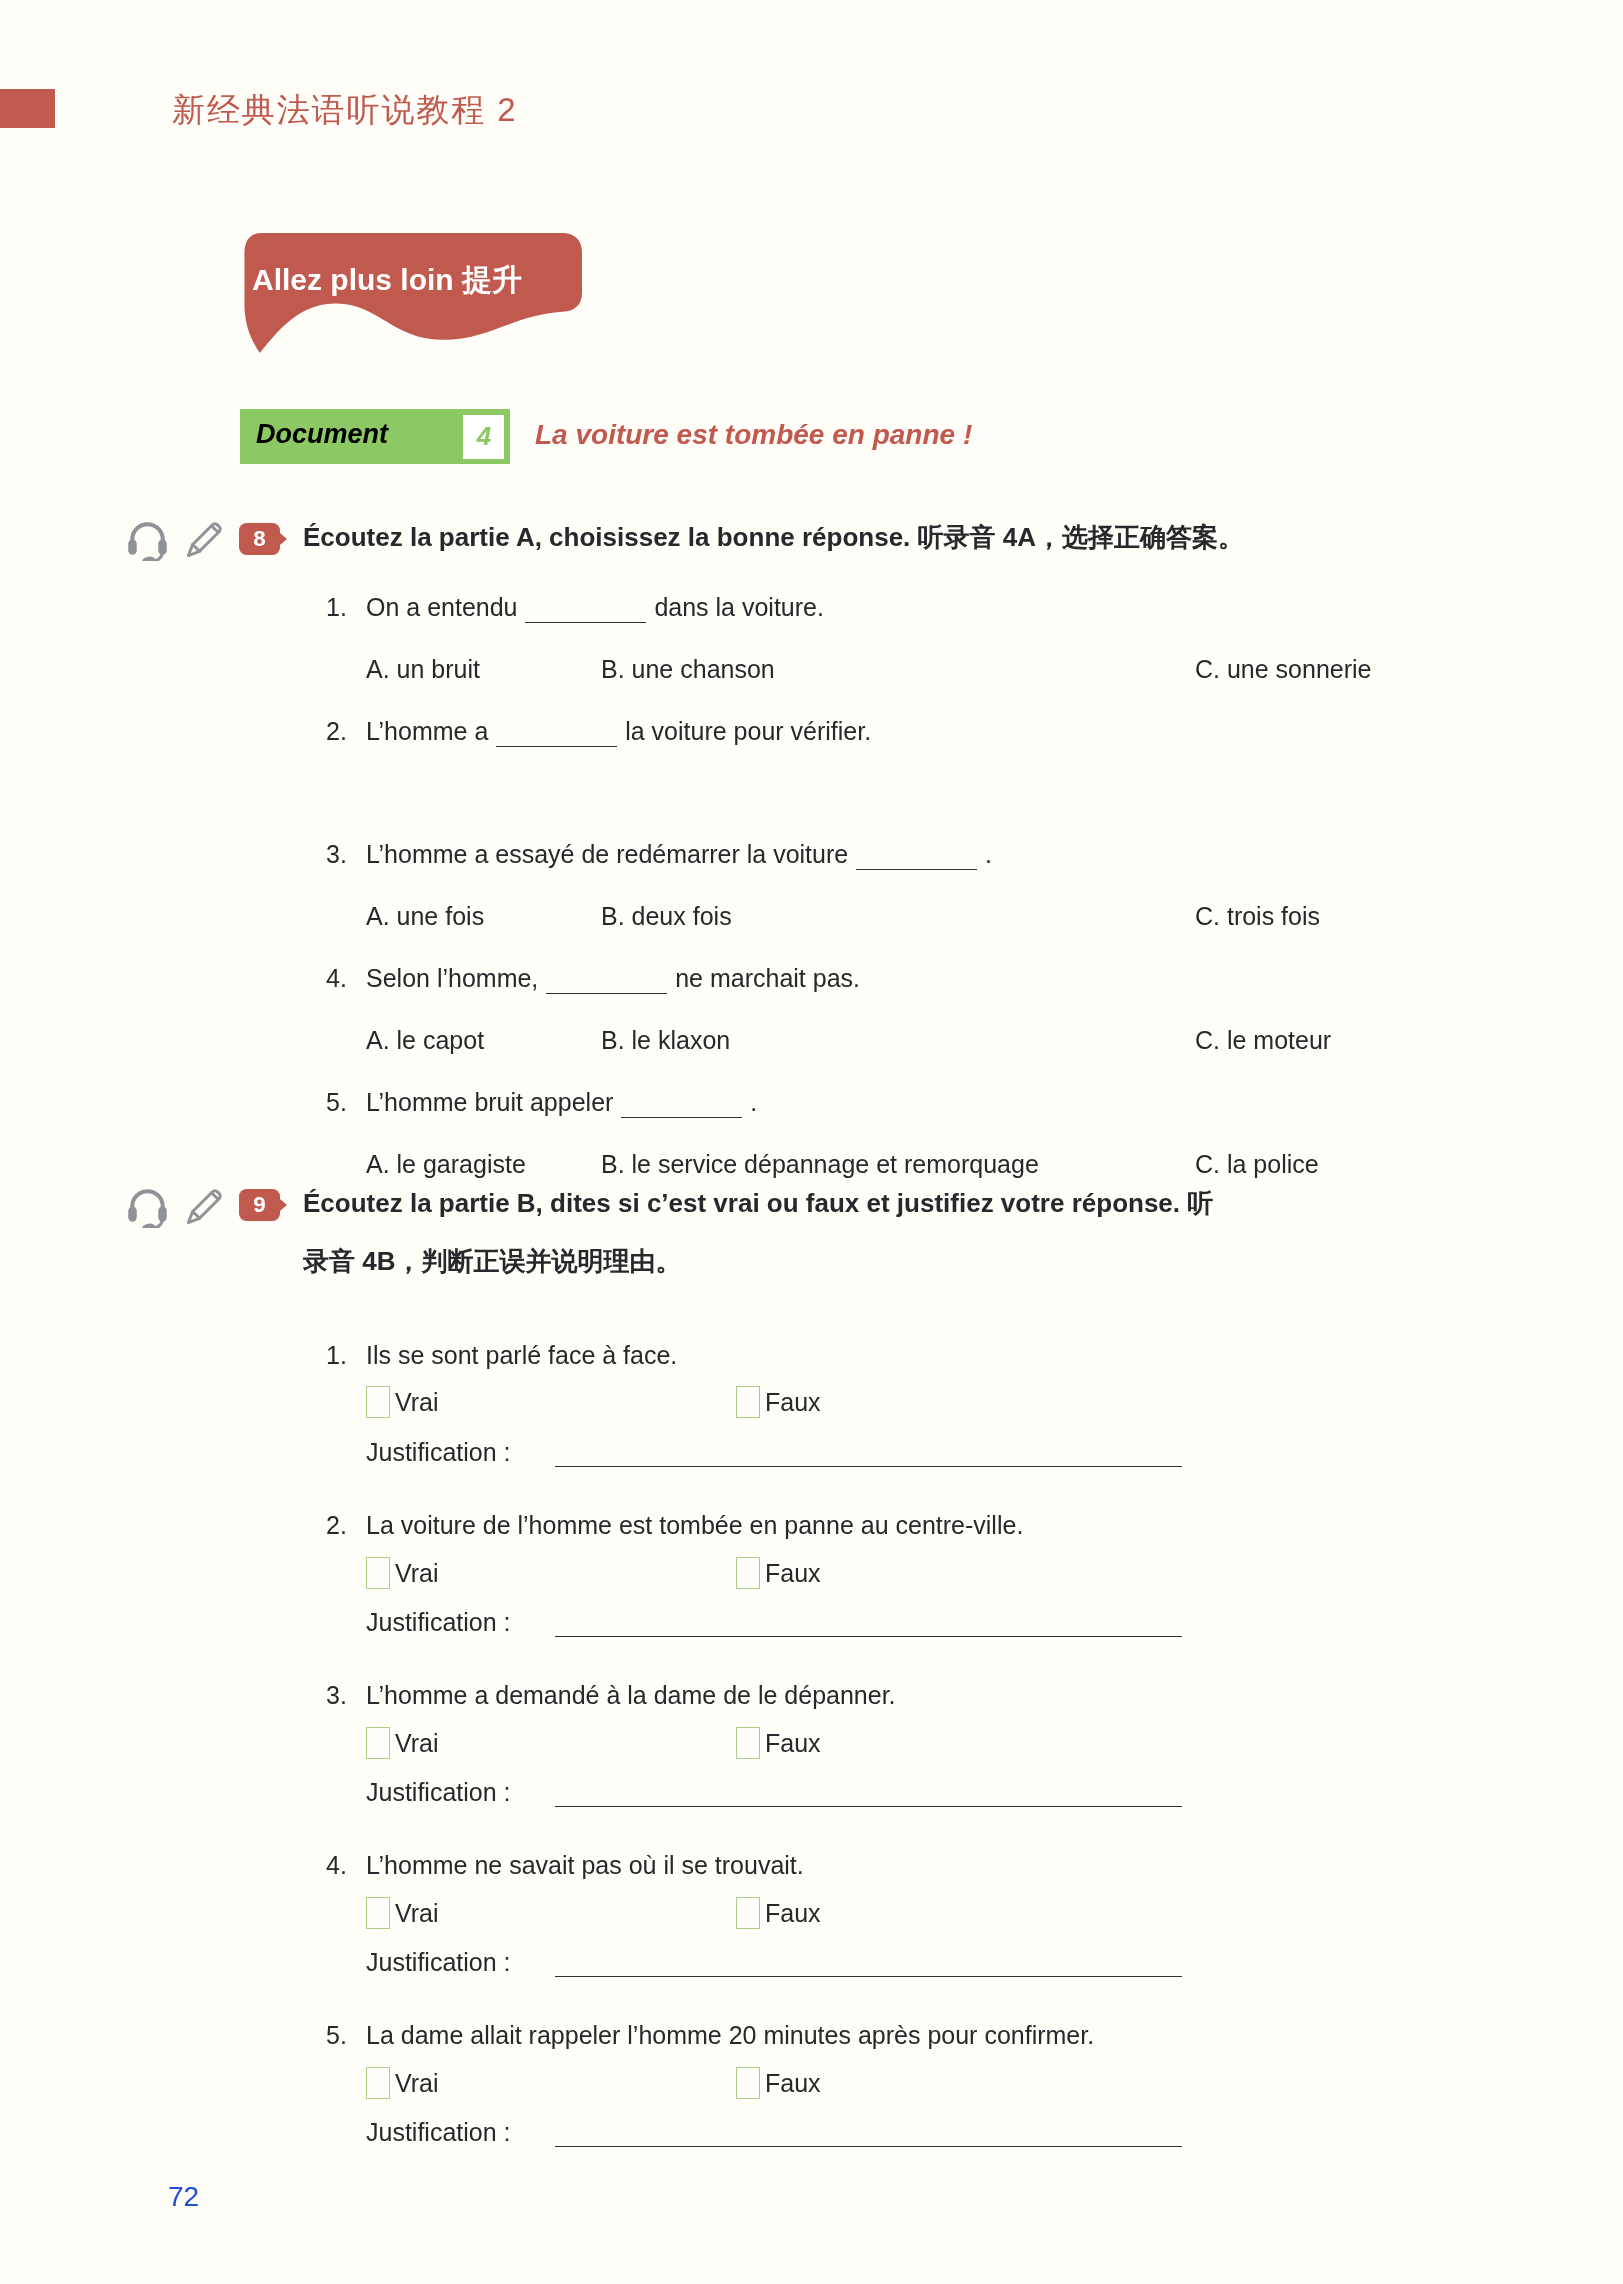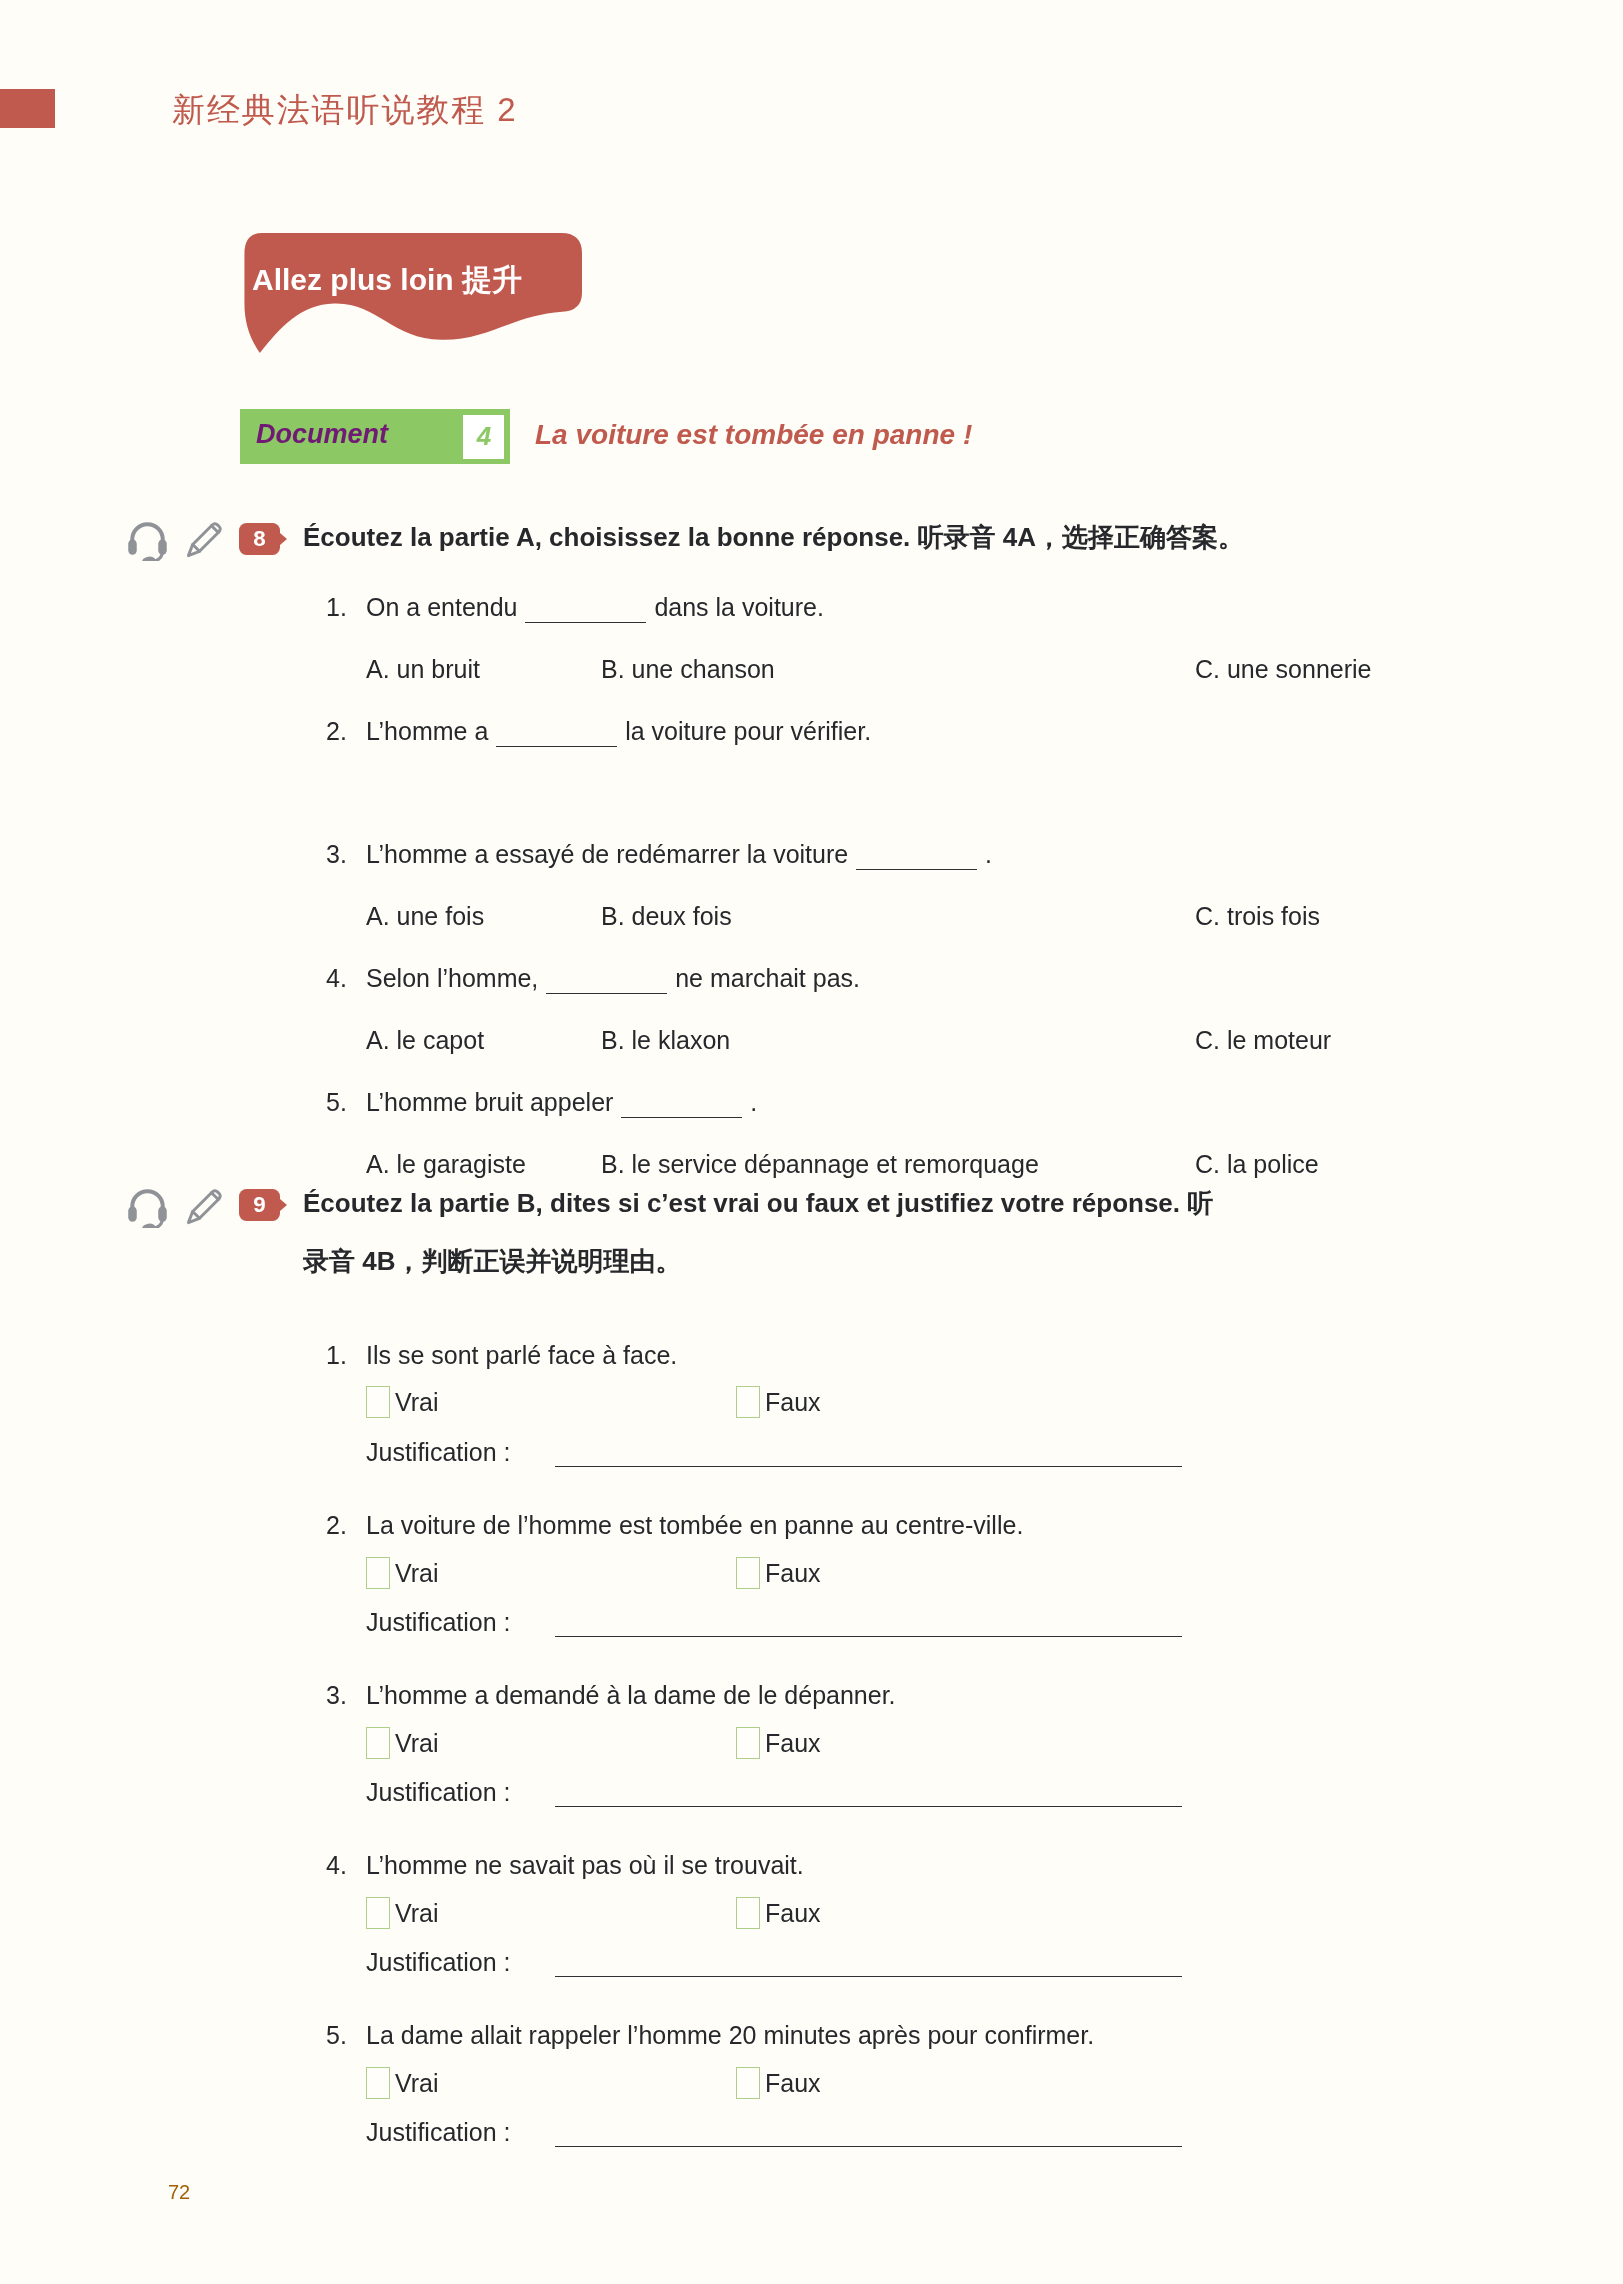--- a/index.html
+++ b/index.html
@@ -22,21 +22,21 @@
   }
   
   .corner-block{position:absolute;left:0;top:89px;width:55px;height:39px;background:var(--red);}
   .book-title{position:absolute;left:172px;top:88px;font-size:33px;color:var(--red);letter-spacing:1.9px;white-space:nowrap;}
   
   .banner{position:absolute;left:223px;top:233px;width:359px;height:140px;}
   .banner svg{position:absolute;left:0;top:0;width:100%;height:100%;}
   .banner-label{position:absolute;left:29px;top:27px;font-size:30px;font-weight:800;color:#fff;white-space:nowrap;}
   
   .doc-tag{position:absolute;left:240px;top:409px;width:270px;height:55px;background:var(--green);}
-  .doc-label{position:absolute;left:16px;top:10.3px;font-size:27px;font-weight:700;font-style:italic;color:#701a75;white-space:nowrap;}
+  .doc-label{position:absolute;left:16px;top:10.3px;font-size:27px;font-weight:700;font-style:italic;color:#000000;white-space:nowrap;}
   .doc-numbox{position:absolute;right:5.6px;top:5.6px;width:41px;height:44px;background:#fff;display:flex;align-items:center;justify-content:center;}
   .doc-num{font-size:26px;font-weight:700;font-style:italic;color:var(--green);}
   .doc-title{position:absolute;left:535px;top:419px;font-size:28px;font-weight:700;font-style:italic;color:var(--red);white-space:nowrap;text-align:center;}
   
   .icon{position:absolute;}
   .badge{
     position:absolute;width:41px;height:32px;border-radius:7.5px;background:var(--red);
     color:#fff;font-size:22.4px;font-weight:700;display:flex;align-items:center;justify-content:center;
   }
   .badge::after{
@@ -59,21 +59,21 @@
   .opt.b{left:275px;}
   .opt.c{left:869px;}
   .vfrow{position:absolute;left:366px;width:932px;height:37px;font-size:25px;}
   .cb{position:absolute;top:0;width:24px;height:32px;border:1.9px solid var(--cb-green);background:#fffefb;}
   .cb.faux{left:370px;}
   .vfl{position:absolute;top:1.9px;white-space:nowrap;}
   .vfl.vrai{left:29px;}
   .vfl.faux{left:399px;}
   .justrow{position:absolute;left:366px;width:839px;height:36px;font-size:25px;white-space:nowrap;}
   .jline{position:absolute;left:189px;top:0;width:627px;height:29px;border-bottom:1.9px solid #2f3033;}
-  .page-number{position:absolute;left:168px;top:2181px;font-size:20px;color:#a16207;}
+  .page-number{position:absolute;left:168px;top:2181px;font-size:28px;color:#1d4ed8;}
 </style>
 </head>
 <body>
 
 <div class="page">
 
   <div class="corner-block"></div>
   <div class="book-title">新经典法语听说教程 2</div>
 
   <div class="banner">

